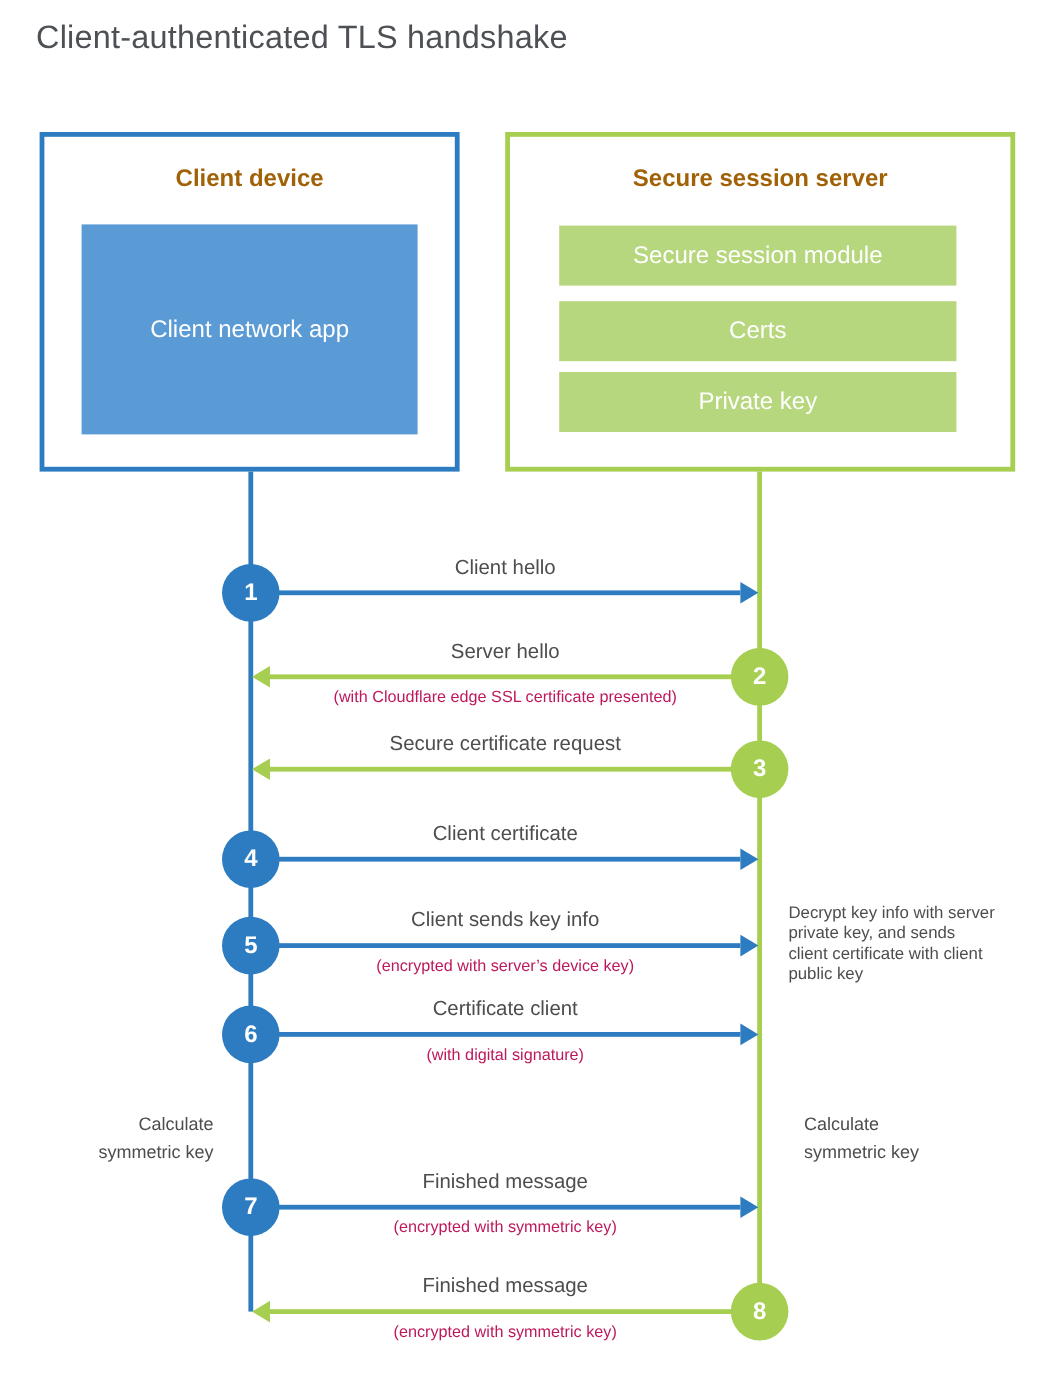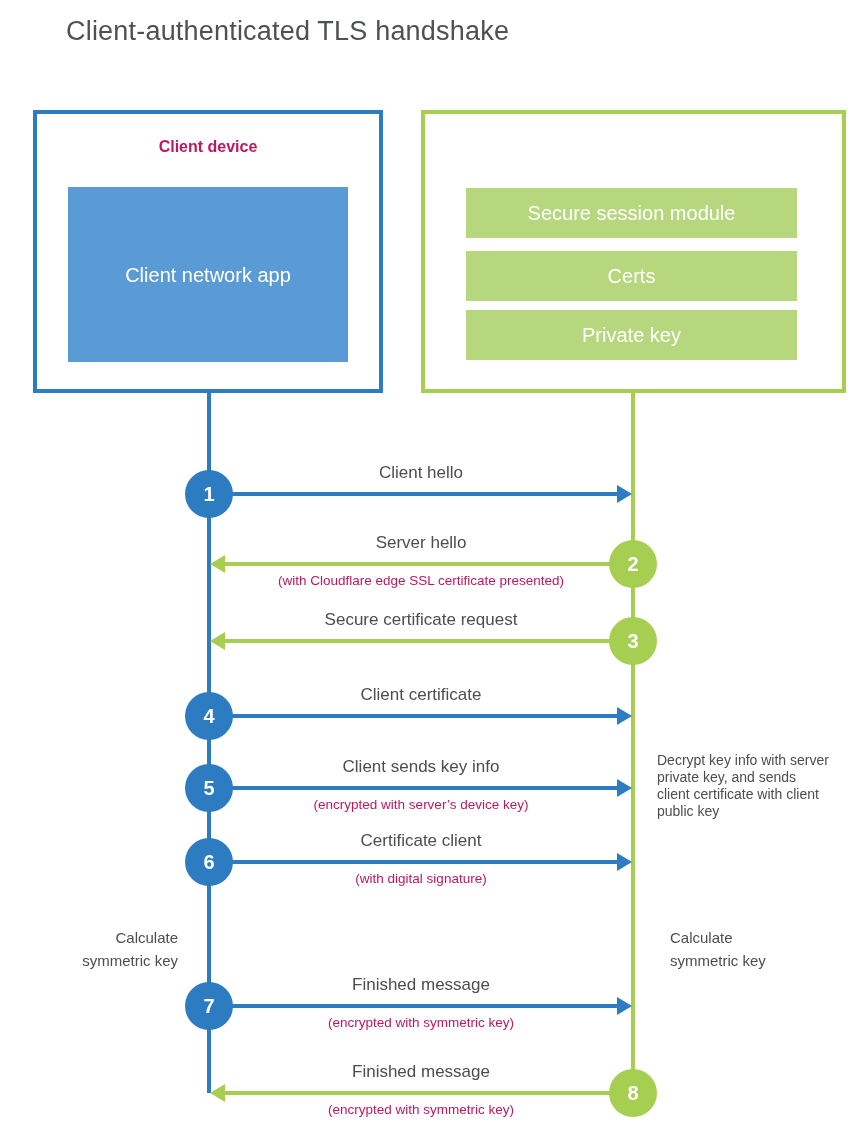--- a/index.html
+++ b/index.html
@@ -1,25 +1,25 @@
 <!DOCTYPE html>
 <html><head>
 <meta charset="utf-8">
 <style>
   html,body{margin:0;padding:0;background:#ffffff;}
   body{font-family:"Liberation Sans", sans-serif;}
   #canvas{position:relative;width:865px;height:1146px;background:#fff;overflow:hidden;}
 
-  .page-title{position:absolute;left:30px;top:16px;font-size:27px;font-weight:300;color:#4d5156;letter-spacing:.2px;margin-left:36px;}
+  .page-title{position:absolute;left:30px;top:16px;font-size:27px;font-weight:300;color:#4d5156;letter-spacing:.2px;}
 
   
   .actor-box{position:absolute;box-sizing:border-box;top:110px;height:283px;background:#fff;}
   .client-box{left:33px;width:350px;border:4px solid #2d7cc1;}
   .server-box{left:421px;width:425px;border:4px solid #a6ce50;}
-  .box-title{position:absolute;left:0;right:0;top:24px;text-align:center;font-size:16px;font-weight:bold;color:#be185d;}
+  .box-title{position:absolute;left:0;right:0;top:24px;text-align:center;font-size:20px;font-weight:bold;color:#a16207;}
   .app-rect{position:absolute;left:31px;top:73px;width:280px;height:175px;background:#5b9bd5;display:flex;align-items:center;justify-content:center;text-align:center;color:#fff;font-size:20px;line-height:26px;}
   .app-rect span{display:inline-block;width:170px;text-align:center;}
   .srv-bar{position:absolute;left:41px;width:331px;height:50px;background:#b7d77e;display:flex;align-items:center;justify-content:center;color:#fff;font-size:20px;}
   .bar1{top:74px}.bar2{top:137px}.bar3{top:196px}
 
   
   .vline{position:absolute;width:4px;top:393px;height:700px;z-index:1;}
   .vline.blue{left:207px;background:#2d7cc1;}
   .vline.green{left:631px;background:#a6ce50;}
 
@@ -65,20 +65,21 @@
   <div class="page-title">Client-authenticated TLS handshake</div>
 
   <div class="actor-box client-box">
     <div class="box-title">Client device</div>
     <div class="app-rect">
       <span>Client network app</span>
     </div>
   </div>
 
   <div class="actor-box server-box">
+    <div class="box-title">Secure session server</div>
     <div class="srv-bar bar1">Secure session module</div>
     <div class="srv-bar bar2">Certs</div>
     <div class="srv-bar bar3">Private key</div>
   </div>
 
   <div class="vline blue"></div>
   <div class="vline green"></div>
 
   <div class="circle blue c1">1</div>
   <div class="hline blue right a1"></div>

